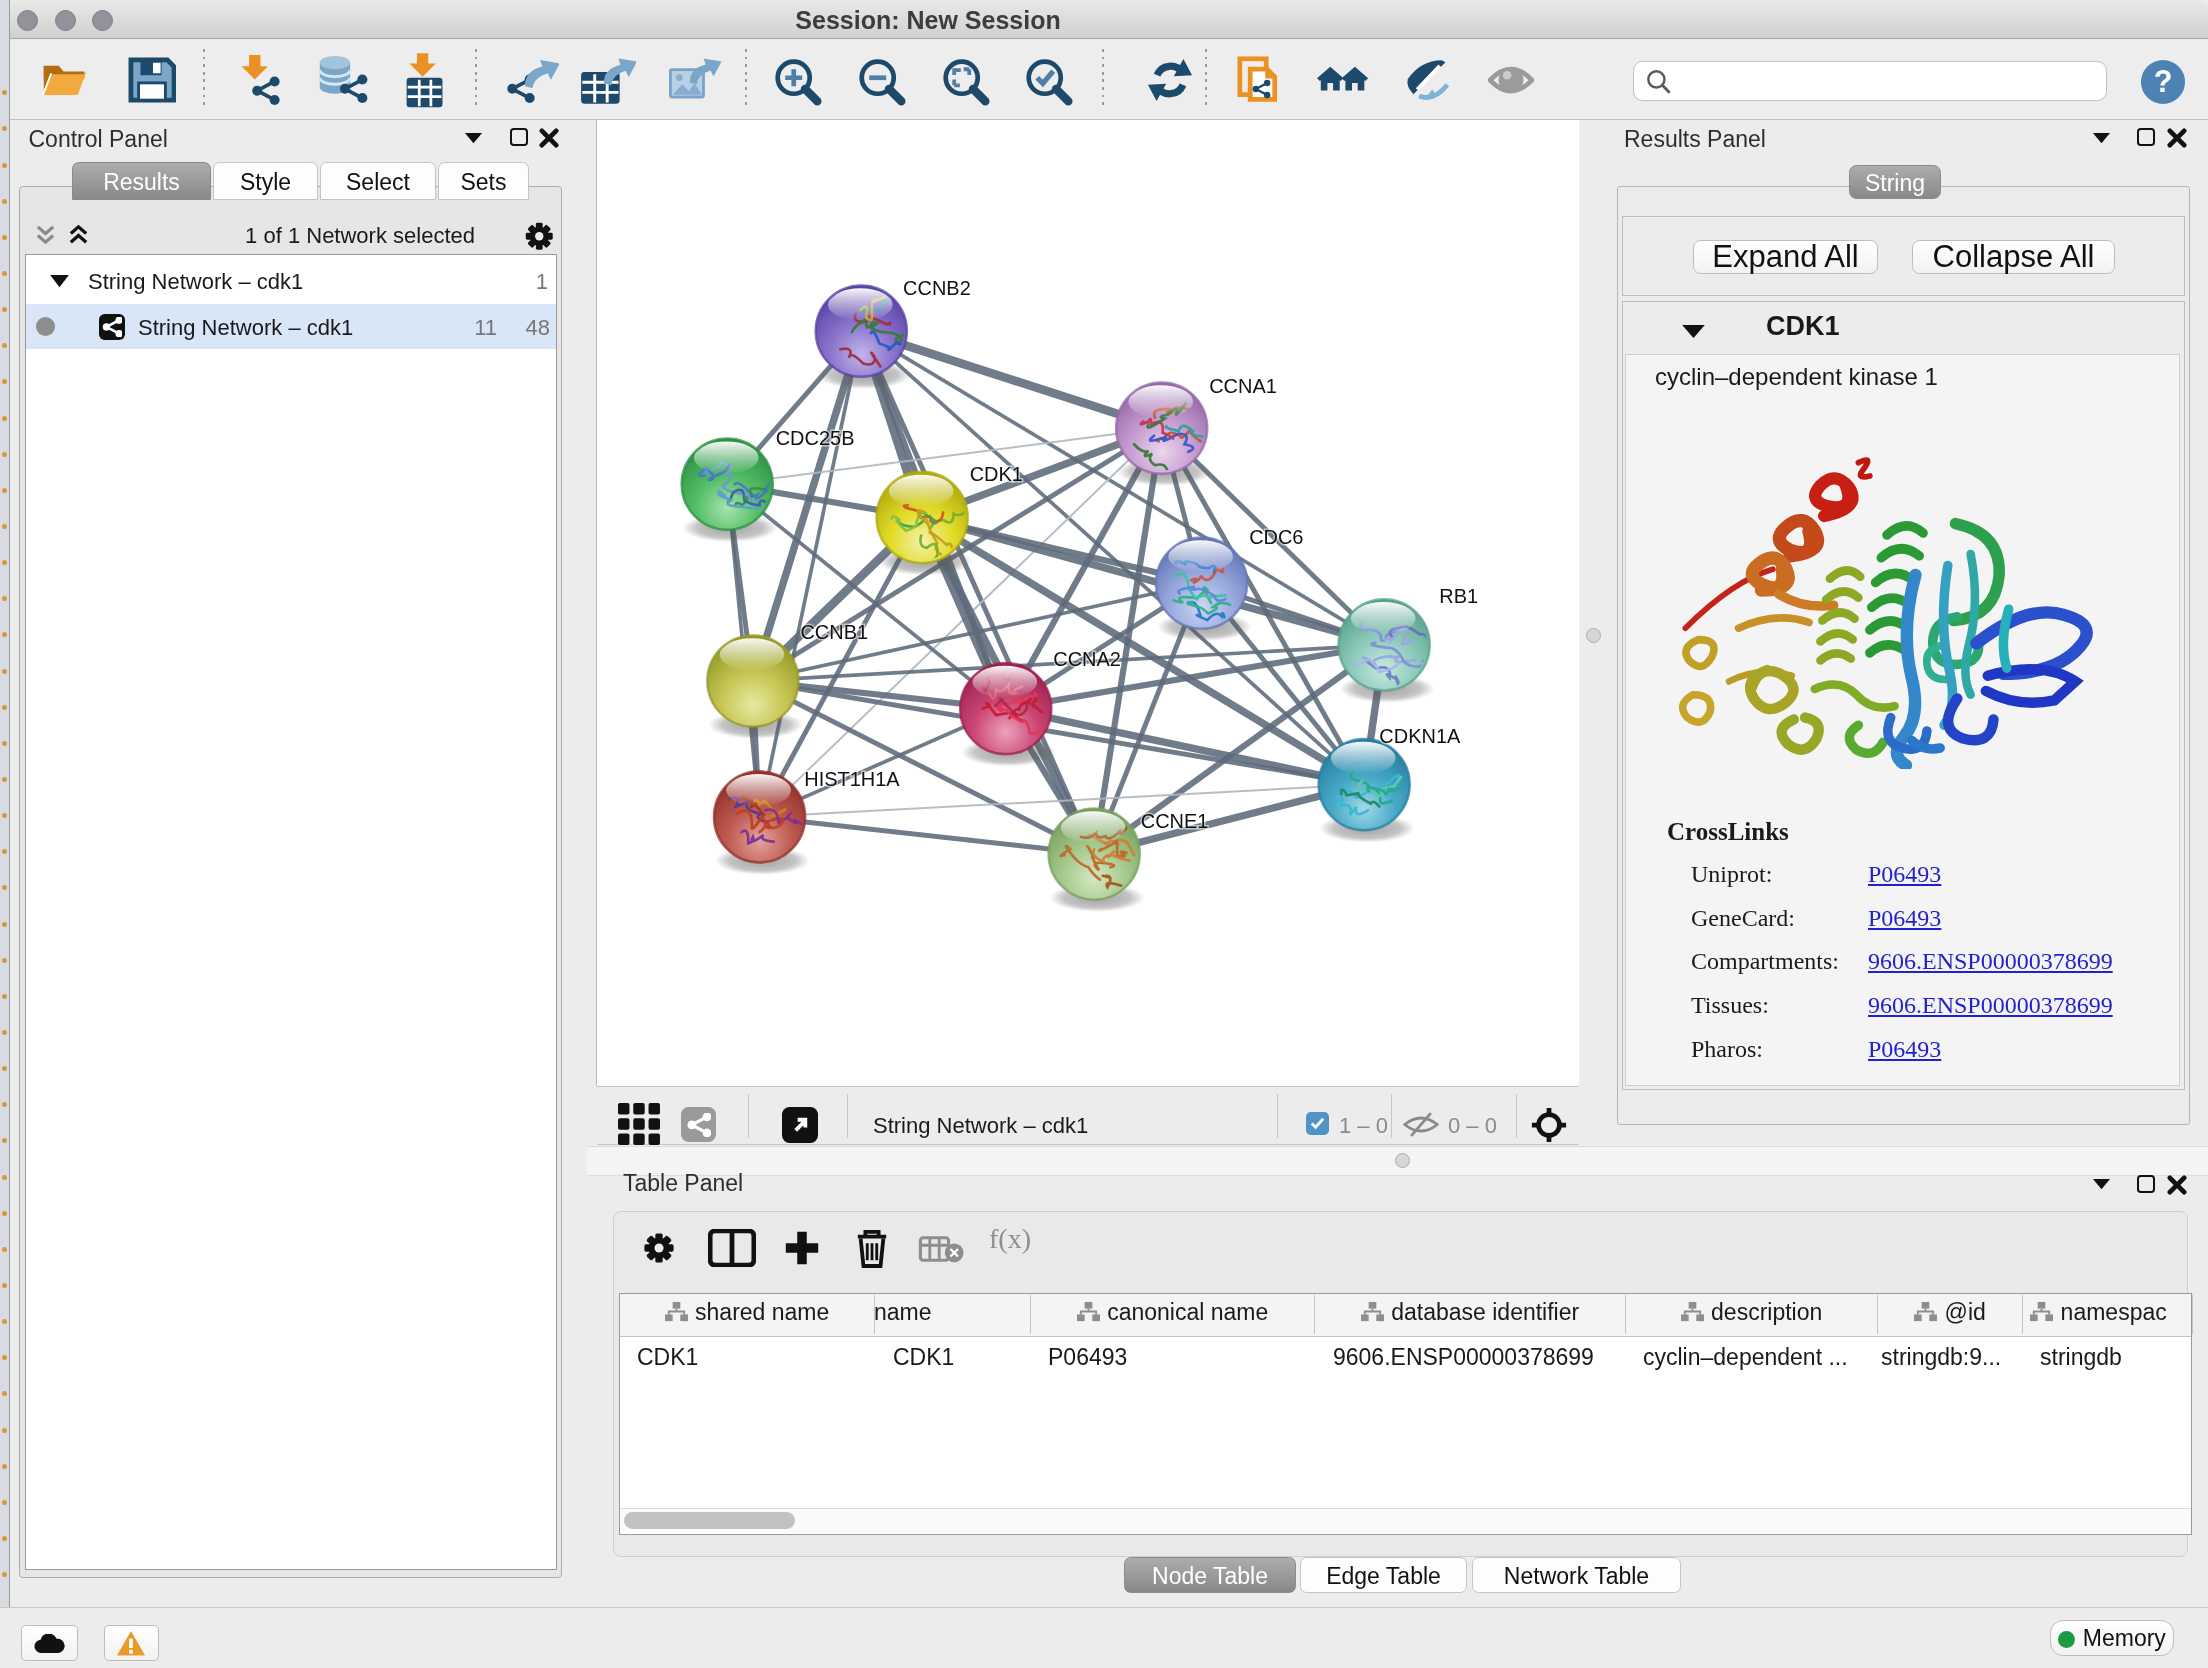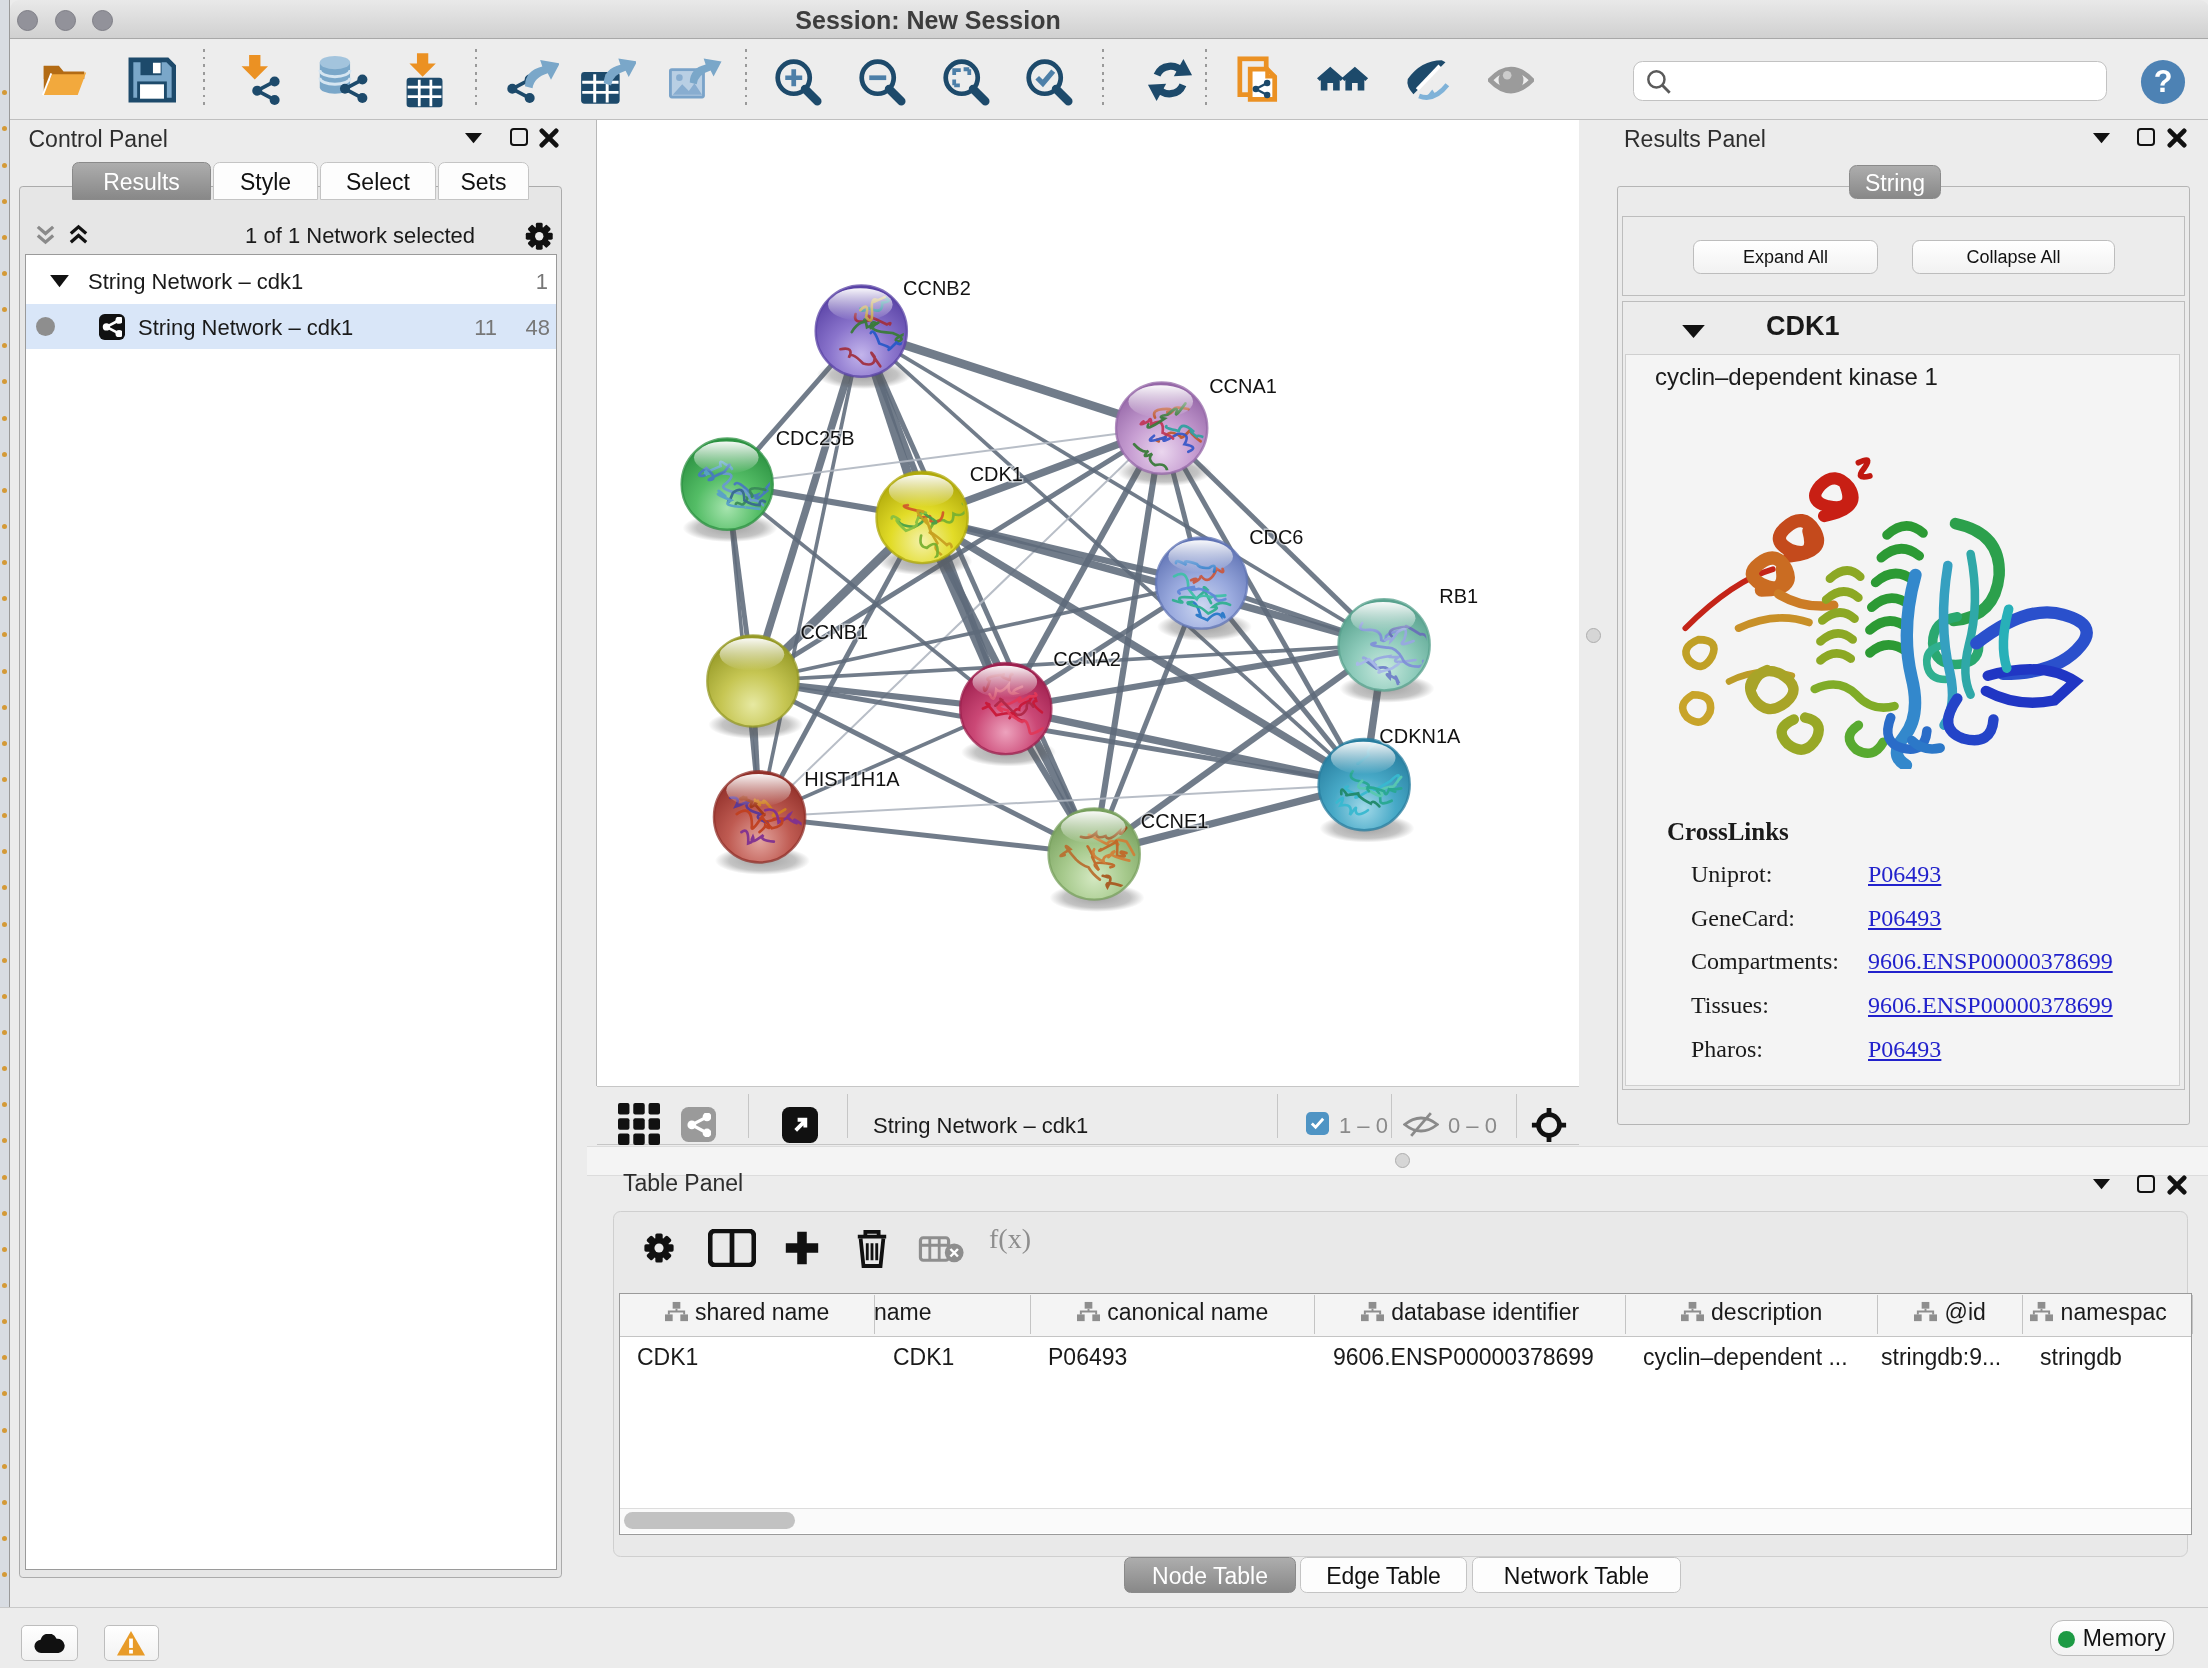--- a/index.html
+++ b/index.html
@@ -2,21 +2,21 @@
 <html style="font-size:15px"><head><meta charset="utf-8"><style>
 * { margin:0; padding:0; box-sizing:border-box; }
 body { width:2208px; height:1668px; position:relative; overflow:hidden;
        font-family:"Liberation Sans", sans-serif; background:#ececec; color:#1a1a1a; }
 .abs { position:absolute; }
 .panel-title { font-size:23px; color:#2e2e2e; }
 .tab { position:absolute; text-align:center; font-size:23px; border:1px solid #c4c4c4;
        background:#fdfdfd; color:#111; border-radius:6.7px 6.7px 0 0; }
 .tab.sel { background:linear-gradient(#adadad,#888888); color:#fff; border-color:#8a8a8a; }
 .btn { position:absolute; background:linear-gradient(#ffffff,#f2f2f2); border:1px solid #bdbdbd;
-       border-radius:7.6px; text-align:center; font-size:18px; color:#111; }
+       border-radius:7.6px; text-align:center; font-size:31px; color:#111; }
 .serif { font-family:"Liberation Serif", serif; }
 </style></head><body>
 <div class="abs" style="left:0;top:0;width:9.5px;height:1668px;background:#d8dce2"></div>
 <div class="abs" style="left:1.9px;top:90px;width:4.8px;height:4.8px;border-radius:2.9px;background:#d49a38"></div>
 <div class="abs" style="left:1.9px;top:126px;width:4.8px;height:4.8px;border-radius:2.9px;background:#d49a38"></div>
 <div class="abs" style="left:1.9px;top:163px;width:4.8px;height:4.8px;border-radius:2.9px;background:#d49a38"></div>
 <div class="abs" style="left:1.9px;top:199px;width:4.8px;height:4.8px;border-radius:2.9px;background:#d49a38"></div>
 <div class="abs" style="left:1.9px;top:235px;width:4.8px;height:4.8px;border-radius:2.9px;background:#d49a38"></div>
 <div class="abs" style="left:1.9px;top:271px;width:4.8px;height:4.8px;border-radius:2.9px;background:#d49a38"></div>
 <div class="abs" style="left:1.9px;top:307px;width:4.8px;height:4.8px;border-radius:2.9px;background:#d49a38"></div>

